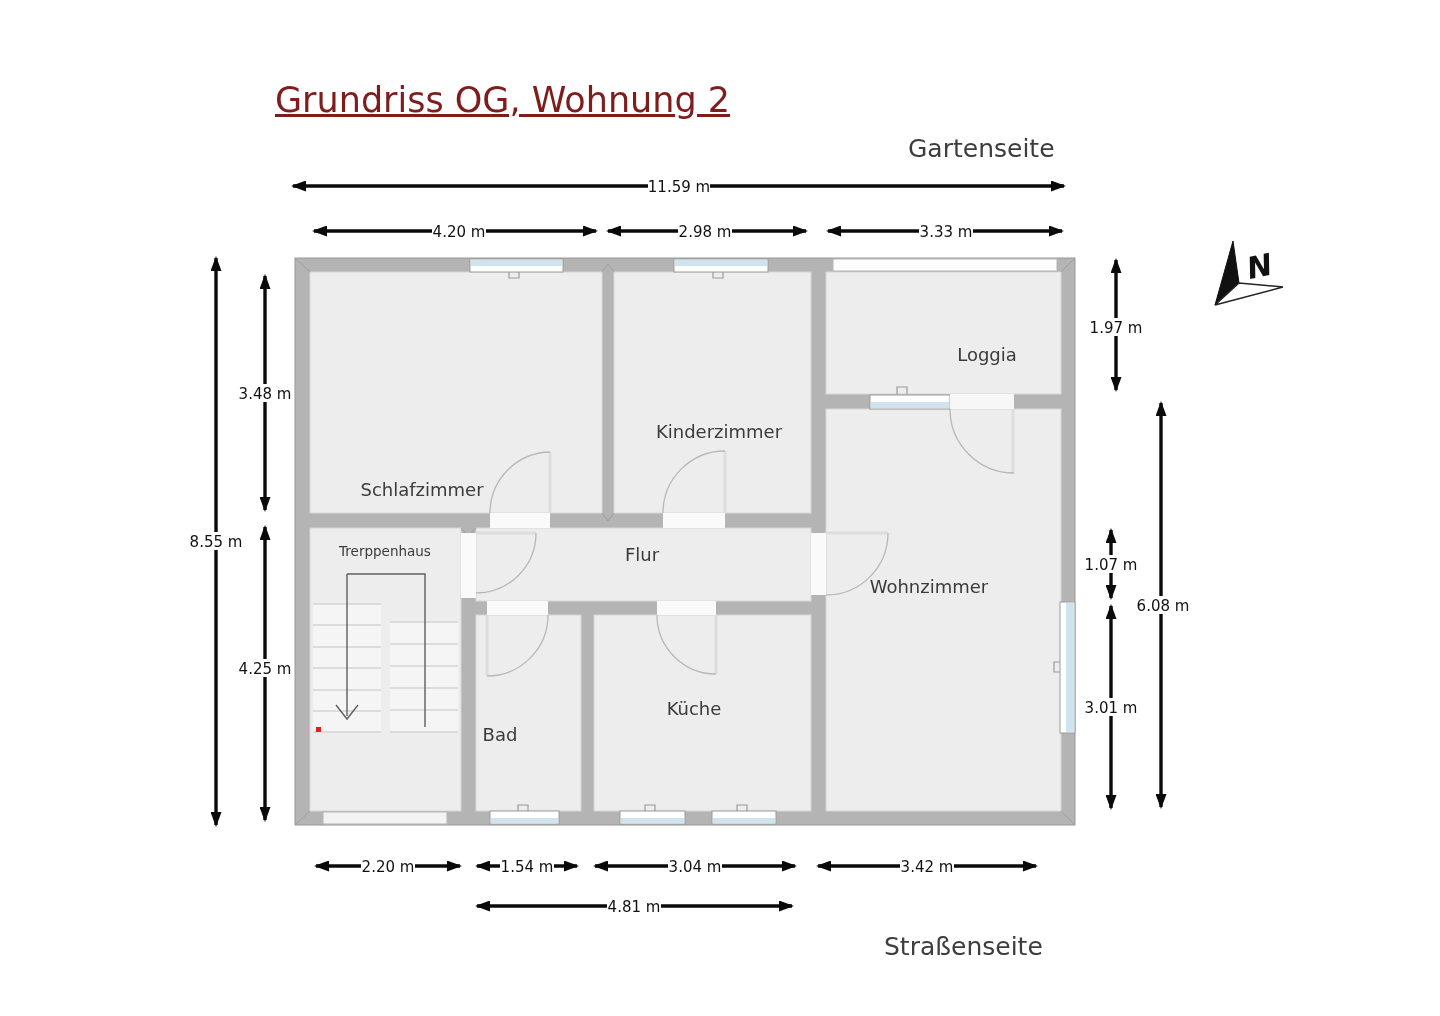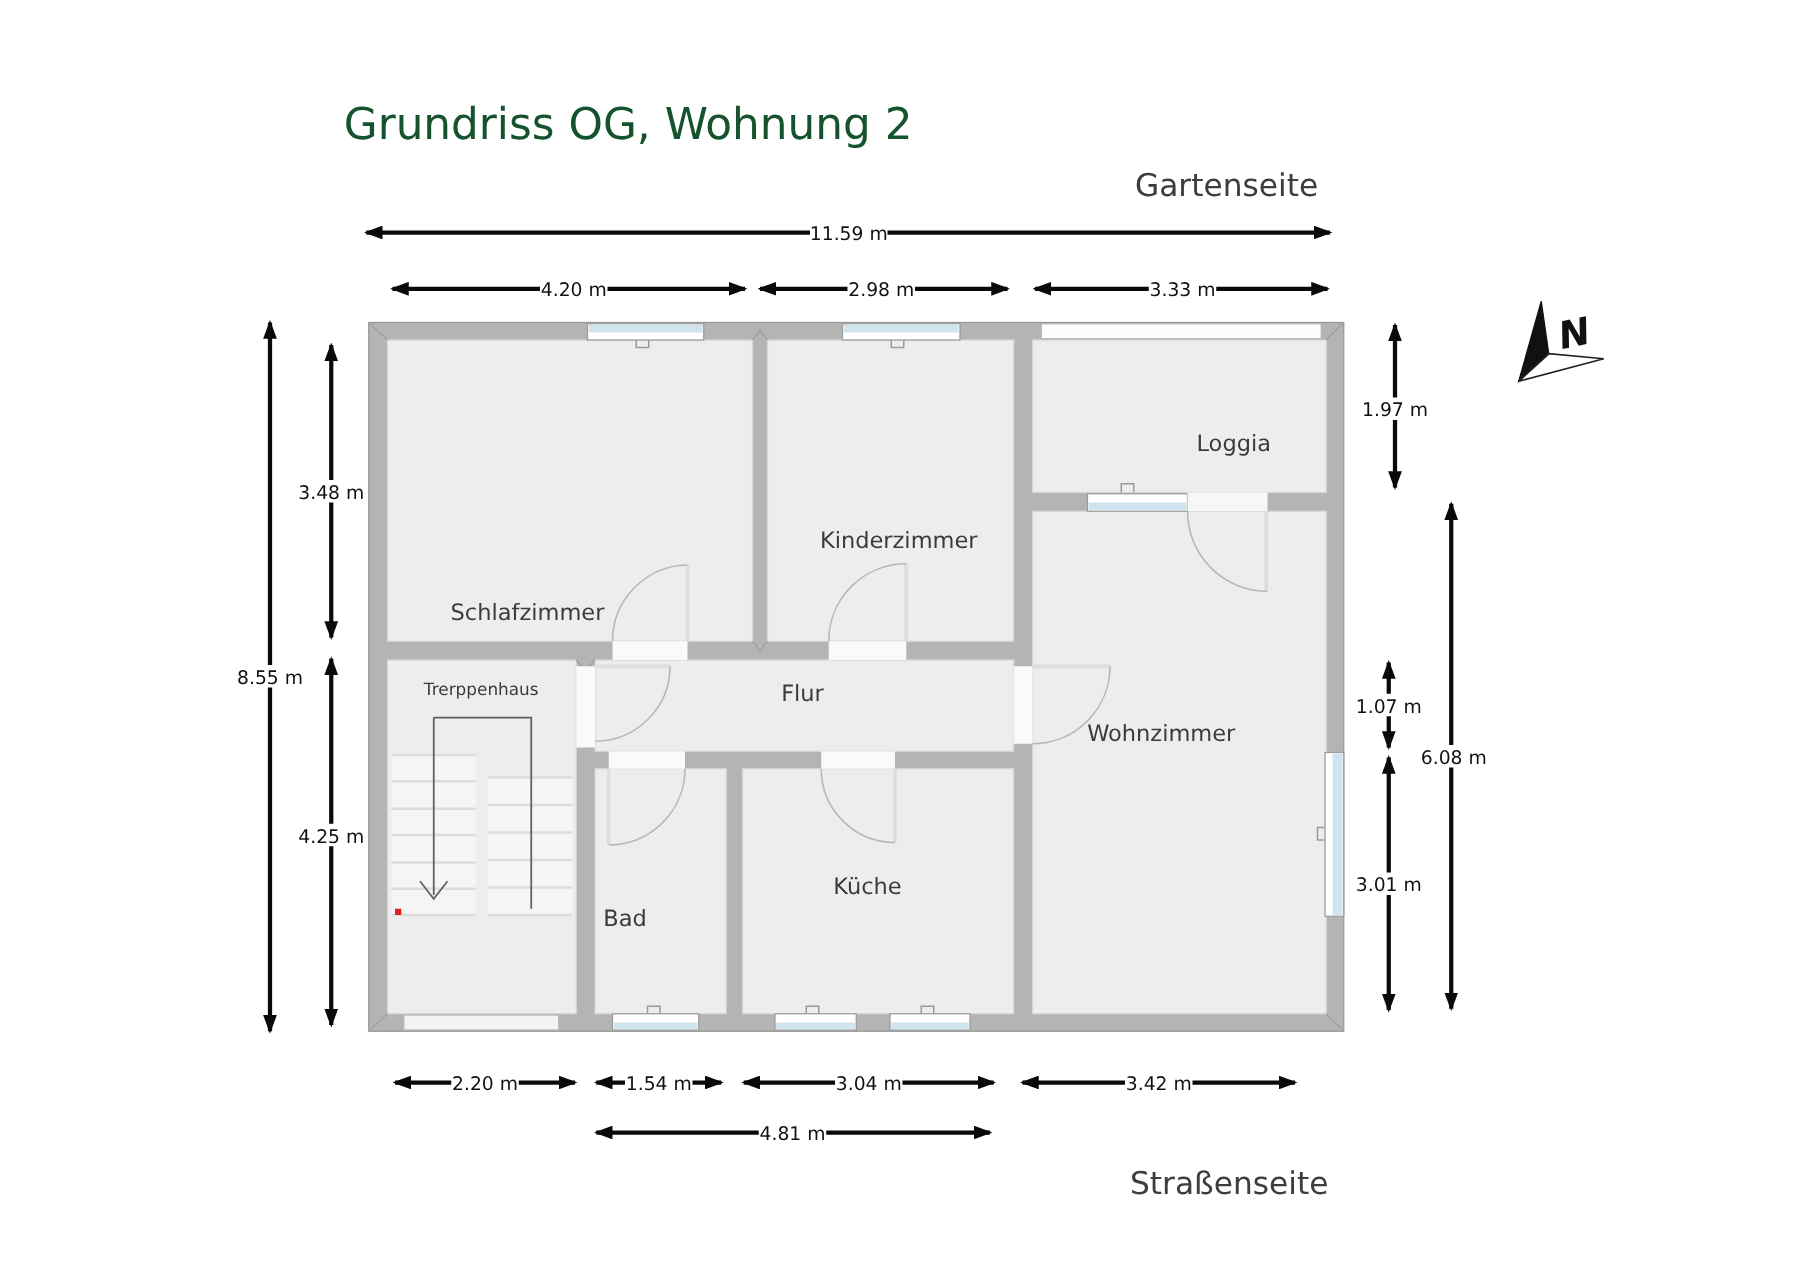--- a/index.html
+++ b/index.html
@@ -1,21 +1,21 @@
 <!DOCTYPE html>
 <html><head>
 <meta charset="utf-8">
 <style>
   html,body{margin:0;padding:0;background:#fff;}
   #canvas{position:relative;width:1440px;height:1016px;background:#ffffff;overflow:hidden;
           font-family:"DejaVu Sans","Liberation Sans",sans-serif;}
   .abs{position:absolute;}
-  #title{left:275px;top:80px;font-size:35px;color:#14532d;white-space:nowrap;}
+  #title{left:275px;top:80px;font-size:35px;color:#7f1d1d;white-space:nowrap;text-decoration:underline;}
   #garden{left:908px;top:106px;font-size:25px;color:#3d3d3d;white-space:nowrap;margin-top:28px;}
-  #street{left:904px;top:932px;font-size:25px;color:#3d3d3d;white-space:nowrap;}
+  #street{left:884px;top:932px;font-size:25px;color:#3d3d3d;white-space:nowrap;}
   svg{position:absolute;left:0;top:0;}
   .room{fill:#ededed;stroke:#d6d6d6;stroke-width:1;}
   .wall{fill:#b4b4b4;stroke:#979797;stroke-width:1;}
   .miter{stroke:#9e9e9e;stroke-width:1;fill:none;}
   .win-frame{fill:#ffffff;stroke:#9b9b9b;stroke-width:1;}
   .glass{fill:#cfe4ee;stroke:none;}
   .open-edge{fill:#fdfdfd;stroke:#b5b5b5;stroke-width:1;}
   .door-open{fill:#fafafa;stroke:none;}
   .leaf{stroke:#dddddd;stroke-width:3;}
   .arc{stroke:#b8b8b8;stroke-width:1.3;fill:none;}

